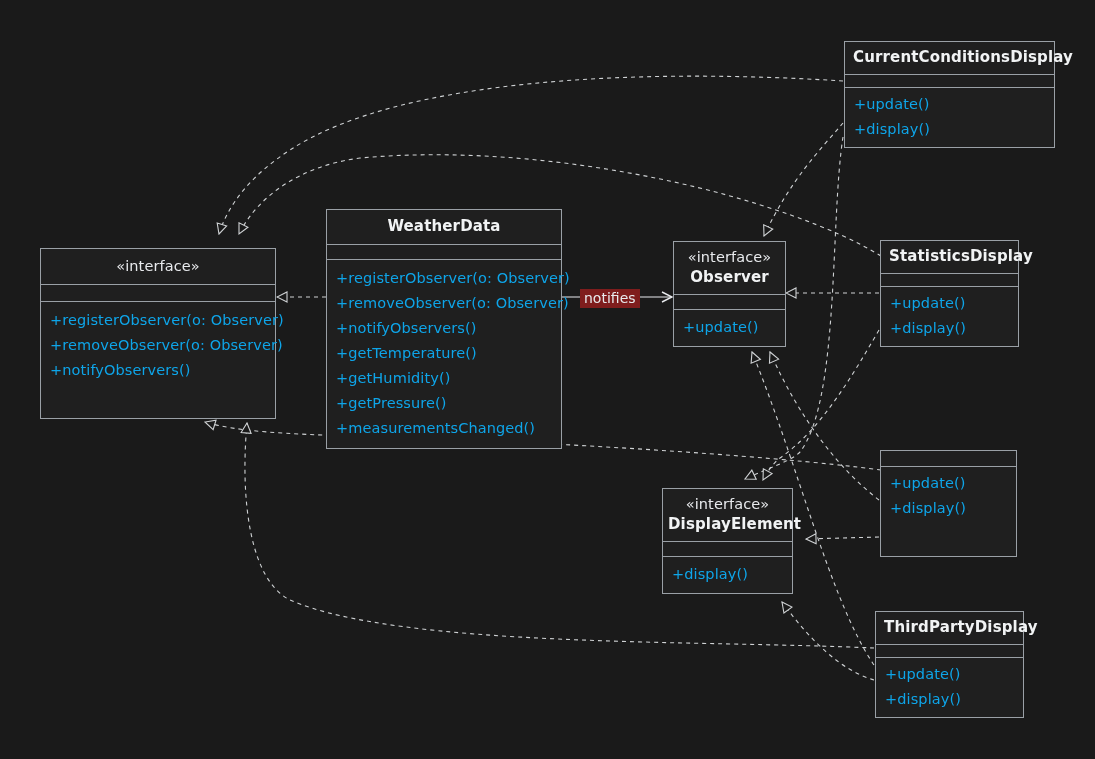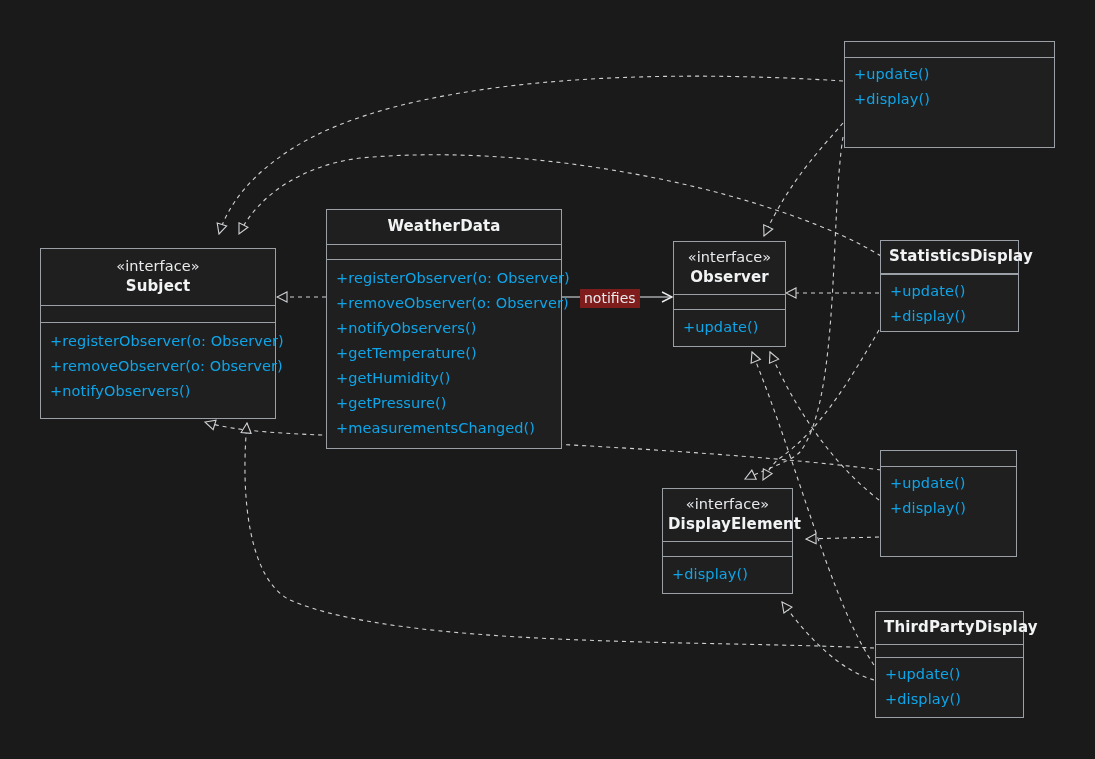--- a/index.html
+++ b/index.html
@@ -129,21 +129,20 @@
       <path d="M874,680 C840,670 810,640 782,602" marker-end="url(#hollow-tri)"></path>
     </g>
 
      Observer (solid association) --&gt;
     <path d="M562,297 L672,297" fill="none" stroke="#e8eaed" stroke-width="1.2" marker-end="url(#open-arrow)"></path>
   </svg>
 
   <div class="uml-class" style="left:40px; top:248px; width:236px; height:171px;">
     <div class="uml-header">
       <span class="stereotype">«interface»</span>
-      <span class="classname">Subject</span>
     </div>
     <div class="uml-attrs"></div>
     <div class="uml-ops">
       <div class="uml-op">+registerObserver(o: Observer)</div>
       <div class="uml-op">+removeObserver(o: Observer)</div>
       <div class="uml-op">+notifyObservers()</div>
     </div>
   </div>
 
   <div class="uml-class" style="left:326px; top:177px; width:236px; height:240px;margin-top:32px;">
@@ -178,28 +177,31 @@
       <span class="stereotype">«interface»</span>
       <span class="classname">DisplayElement</span>
     </div>
     <div class="uml-attrs" style="height:16px;"></div>
     <div class="uml-ops" style="padding:5px 0 6px 0;">
       <div class="uml-op">+display()</div>
     </div>
   </div>
 
   <div class="uml-class" style="left:844px; top:41px; width:211px; height:107px;">
-    <div class="uml-attrs" style="height:16px;"></div>
-    <div class="uml-ops" style="padding:4px 0 5px 0;">
-      <div class="uml-op">+update()</div>
-      <div class="uml-op">+display()</div>
-    </div>
-  </div>
-
-  <div class="uml-class" style="left:880px; top:240px; width:139px; height:92px;">
+    <div class="uml-header" style="padding:5px 8px 6px 8px;">
+      <span class="classname">CurrentConditionsDisplay</span>
+    </div>
+    <div class="uml-attrs" style="height:16px;"></div>
+    <div class="uml-ops" style="padding:4px 0 5px 0;">
+      <div class="uml-op">+update()</div>
+      <div class="uml-op">+display()</div>
+    </div>
+  </div>
+
+  <div class="uml-class" style="left:880px; top:240px; width:139px; height:107px;">
     <div class="uml-header" style="padding:5px 8px 6px 8px;">
       <span class="classname">StatisticsDisplay</span>
     </div>
     <div class="uml-attrs" style="height:16px;"></div>
     <div class="uml-ops" style="padding:4px 0 5px 0;">
       <div class="uml-op">+update()</div>
       <div class="uml-op">+display()</div>
     </div>
   </div>
 

